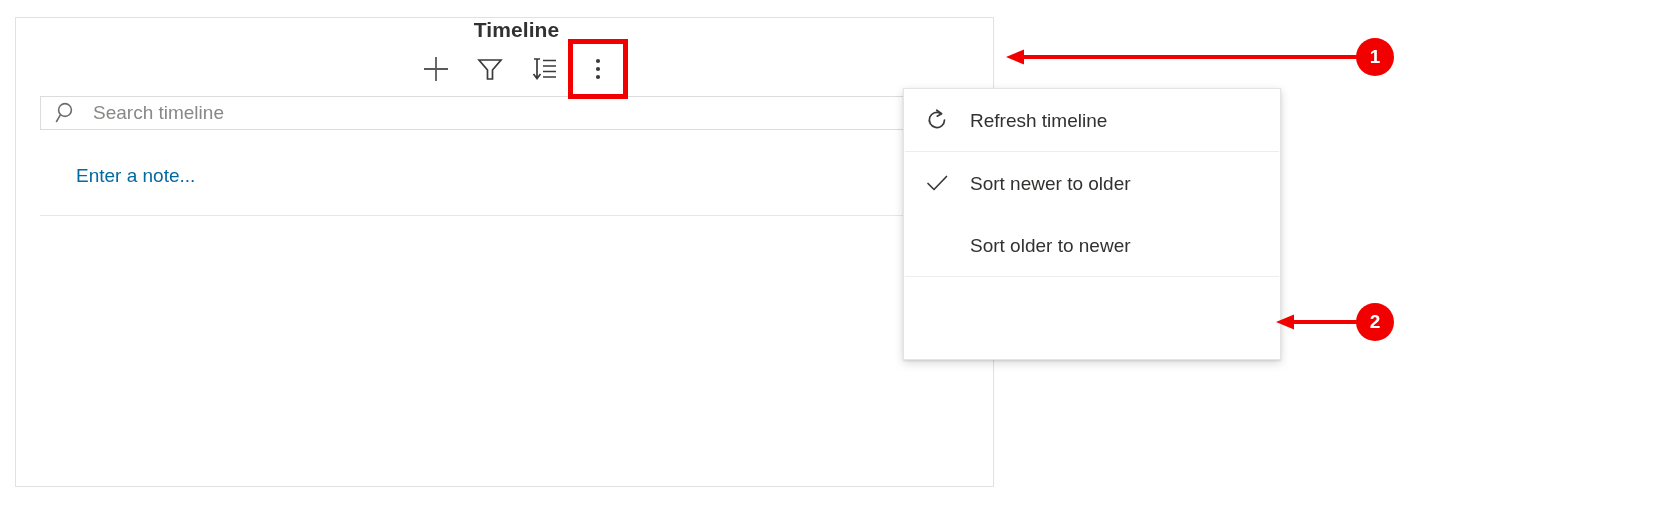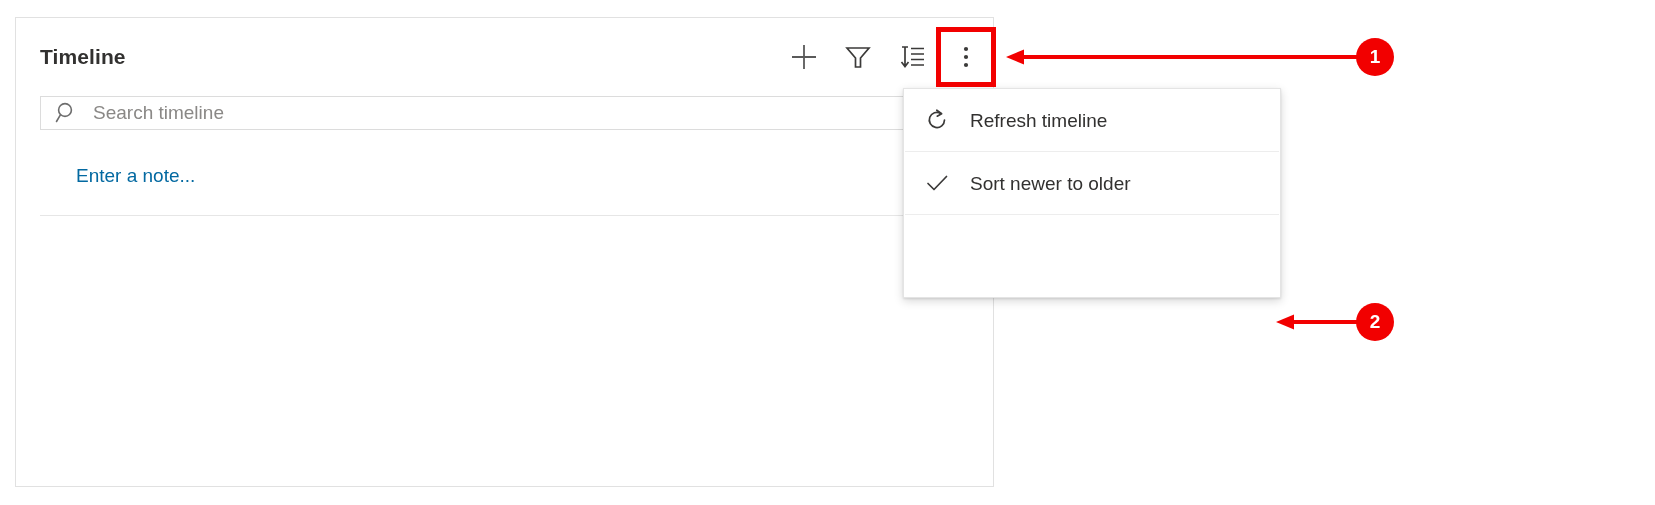--- a/index.html
+++ b/index.html
@@ -29,22 +29,22 @@
 
   #timeline-header {
     position: absolute;
     left: 0;
     top: 0;
     width: 100%;
     height: 77px;
     box-sizing: border-box;
     display: flex;
     align-items: center;
-    justify-content: space-between;
     padding: 0 0 0 24px;
+    flex-direction: column;
   }
 
   #timeline-title {
     font-size: 21px;
     font-weight: 600;
     color: #323130;
     letter-spacing: 0.1px;
     white-space: nowrap;
   }
 
@@ -283,20 +283,24 @@
 
   <div class="menu-item" id="menu-item-sort-newer">
     <span class="menu-check">
       <svg width="28" height="28" viewBox="0 0 28 28">
         <path d="M5 14.5 L11 20.5 L23.5 7.5" stroke="#3b3a39" stroke-width="1.7" fill="none" stroke-linecap="round" stroke-linejoin="round"></path>
       </svg>
     </span>
     <span class="menu-label">Sort newer to older</span>
   </div>
 
+  <div class="menu-item" id="menu-item-sort-older">
+    <span class="menu-check"></span>
+    <span class="menu-label">Sort older to newer</span>
+  </div>
 
   <div class="menu-sep"></div>
 
 
   <div class="menu-item" id="menu-item-individual">
     <span class="menu-check"></span>
   </div>
 
 </div>
 

